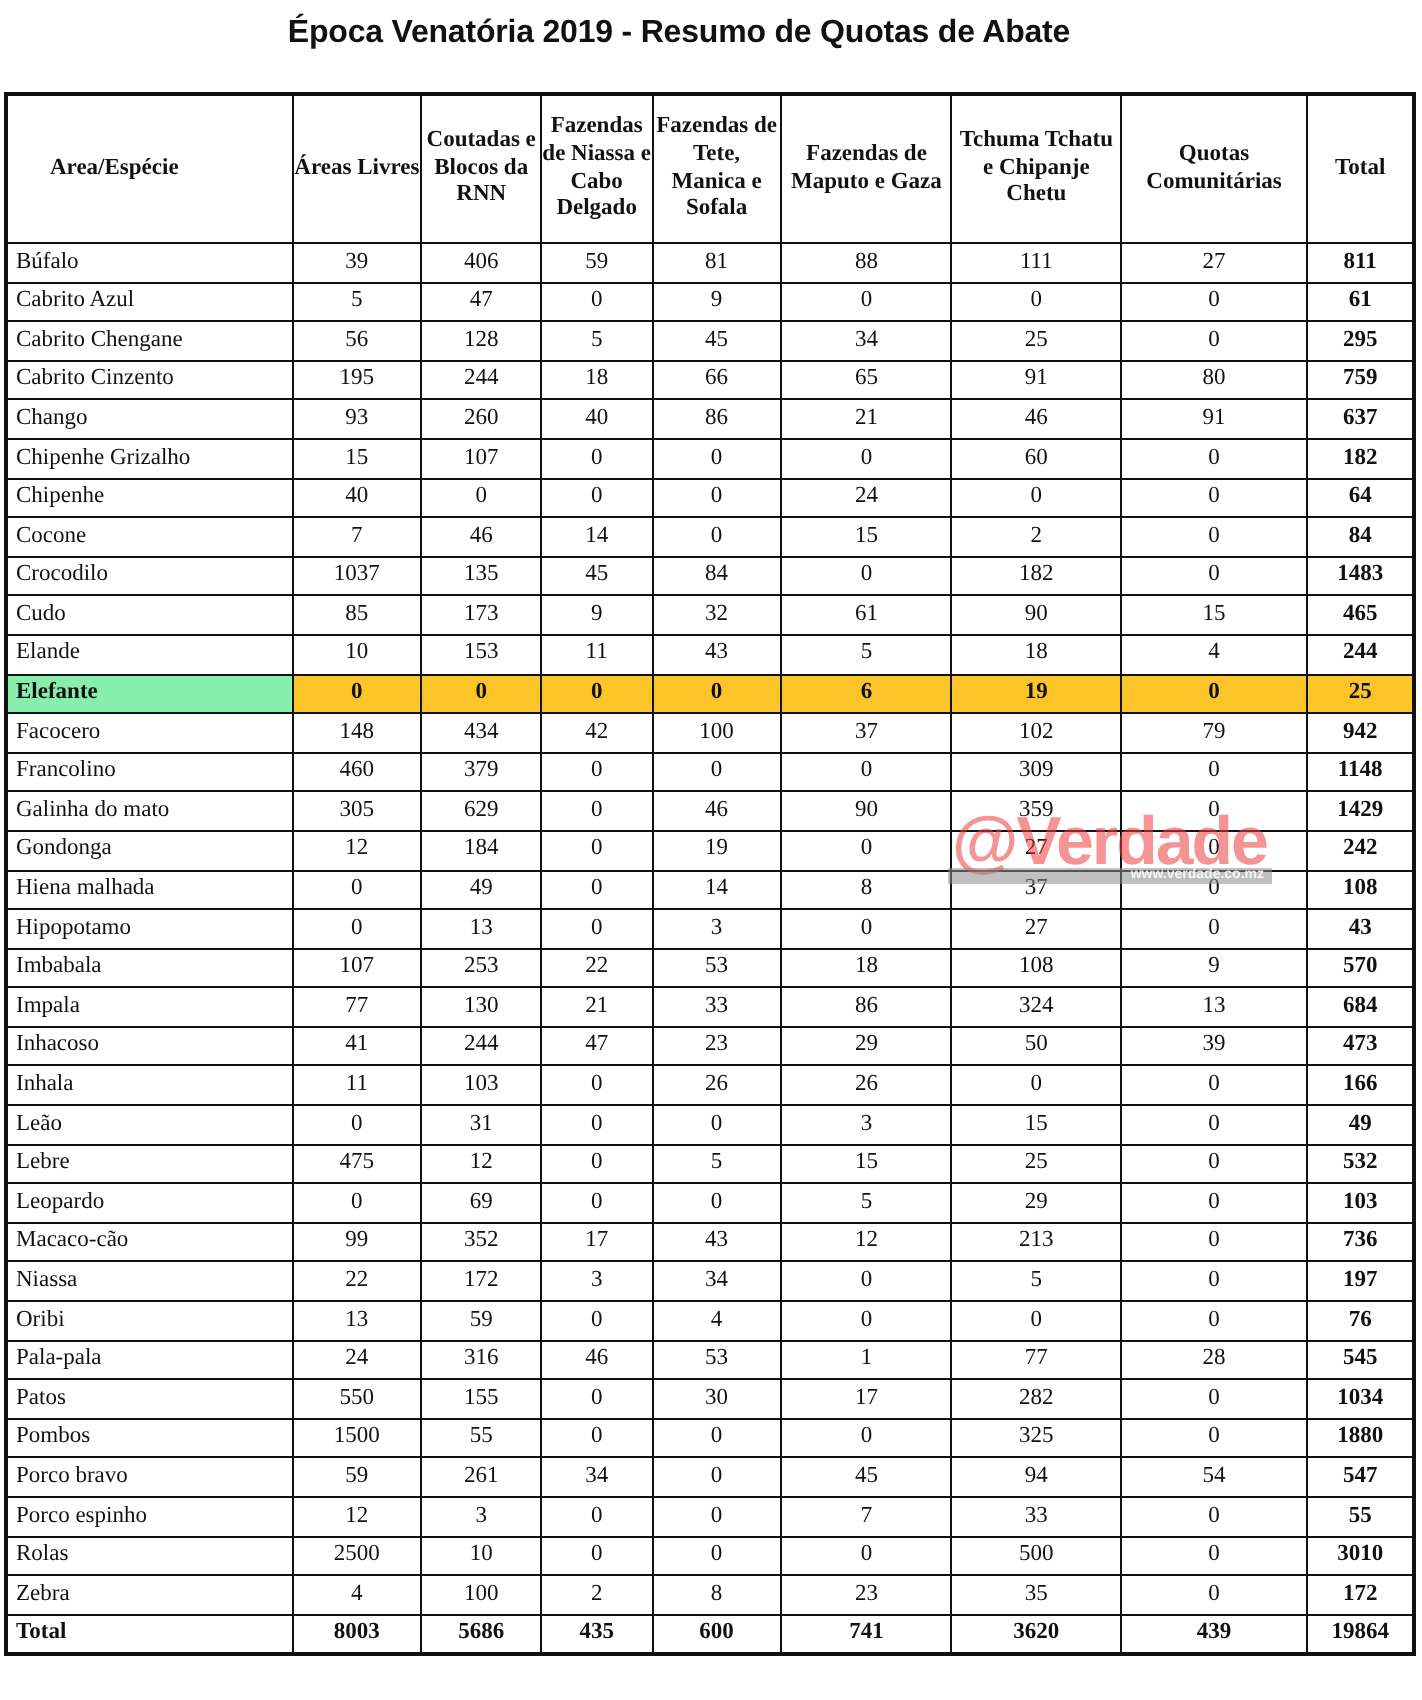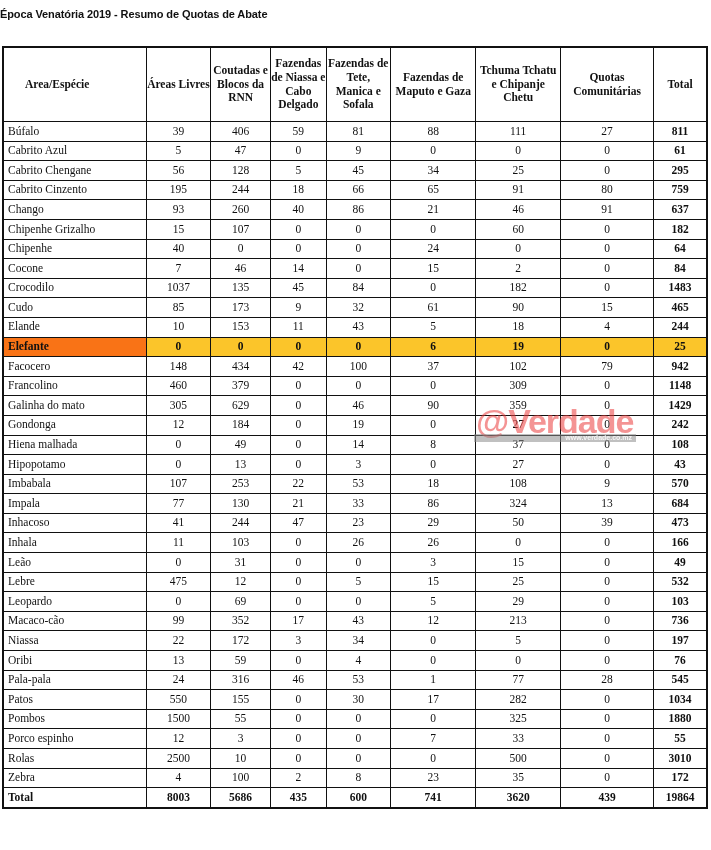--- a/index.html
+++ b/index.html
@@ -1,17 +1,17 @@
 <!DOCTYPE html>
 <html><head>
 <meta charset="utf-8">
 <style>
   html, body { margin: 0; padding: 0; background: #ffffff; }
   body { width: 711px; height: 850px; position: relative; overflow: hidden; font-family: "Liberation Serif", serif; color: #111; }
-  .title { position: absolute; top: 8px; left: 0; width: 679px; font-family: "Liberation Sans", sans-serif; font-weight: bold; font-size: 11px; letter-spacing: -0.1px; }
+  .title { position: absolute; top: 8px; left: 0; width: 679px; text-align: center; font-family: "Liberation Sans", sans-serif; font-weight: bold; font-size: 16px; letter-spacing: -0.1px; }
   table { position: absolute; top: 46px; left: 2px; width: 706px; border-collapse: collapse; table-layout: fixed; border: 2px solid #111; }
   th, td { border: 1.5px solid #111; padding: 0; font-size: 11.5px; line-height: 1; }
   thead th { height: 73px; font-weight: bold; text-align: center; vertical-align: middle; line-height: 1.18; font-size: 11.5px; }
   thead th.first { text-align: left; padding-left: 21px; }
   tbody td { height: 18.6px; text-align: center; vertical-align: middle; }
   tbody td.name { text-align: left; padding-left: 4px; }
   tbody td.total { font-weight: bold; }
   tr.highlight td { background: #fbc52a; font-weight: bold; }
   tr.totalrow td { font-weight: bold; }
   .c0 { width: 129px; } .c1 { width: 58px; } .c2 { width: 54px; } .c3 { width: 50px; } .c4 { width: 58px; }
@@ -166,21 +166,21 @@
         <td>10</td>
         <td>153</td>
         <td>11</td>
         <td>43</td>
         <td>5</td>
         <td>18</td>
         <td>4</td>
         <td class="total">244</td>
       </tr>
       <tr class="highlight">
-        <td class="name" style="background: #f97316;">Elefante</td>
+        <td class="name" style="background: #86efac;">Elefante</td>
         <td style="background: rgb(251, 197, 42);">0</td>
         <td style="background: rgb(251, 197, 42);">0</td>
         <td style="background: rgb(251, 197, 42);">0</td>
         <td style="background: rgb(251, 197, 42);">0</td>
         <td style="background: rgb(251, 197, 42);">6</td>
         <td style="background: rgb(251, 197, 42);">19</td>
         <td style="background: rgb(251, 197, 42);">0</td>
         <td class="total" style="background: rgb(251, 197, 42);">25</td>
       </tr>
       <tr>
@@ -384,20 +384,31 @@
       <tr>
         <td class="name">Pombos</td>
         <td>1500</td>
         <td>55</td>
         <td>0</td>
         <td>0</td>
         <td>0</td>
         <td>325</td>
         <td>0</td>
         <td class="total">1880</td>
+      </tr>
+      <tr>
+        <td class="name">Porco bravo</td>
+        <td>59</td>
+        <td>261</td>
+        <td>34</td>
+        <td>0</td>
+        <td>45</td>
+        <td>94</td>
+        <td>54</td>
+        <td class="total">547</td>
       </tr>
       <tr>
         <td class="name">Porco espinho</td>
         <td>12</td>
         <td>3</td>
         <td>0</td>
         <td>0</td>
         <td>7</td>
         <td>33</td>
         <td>0</td>

